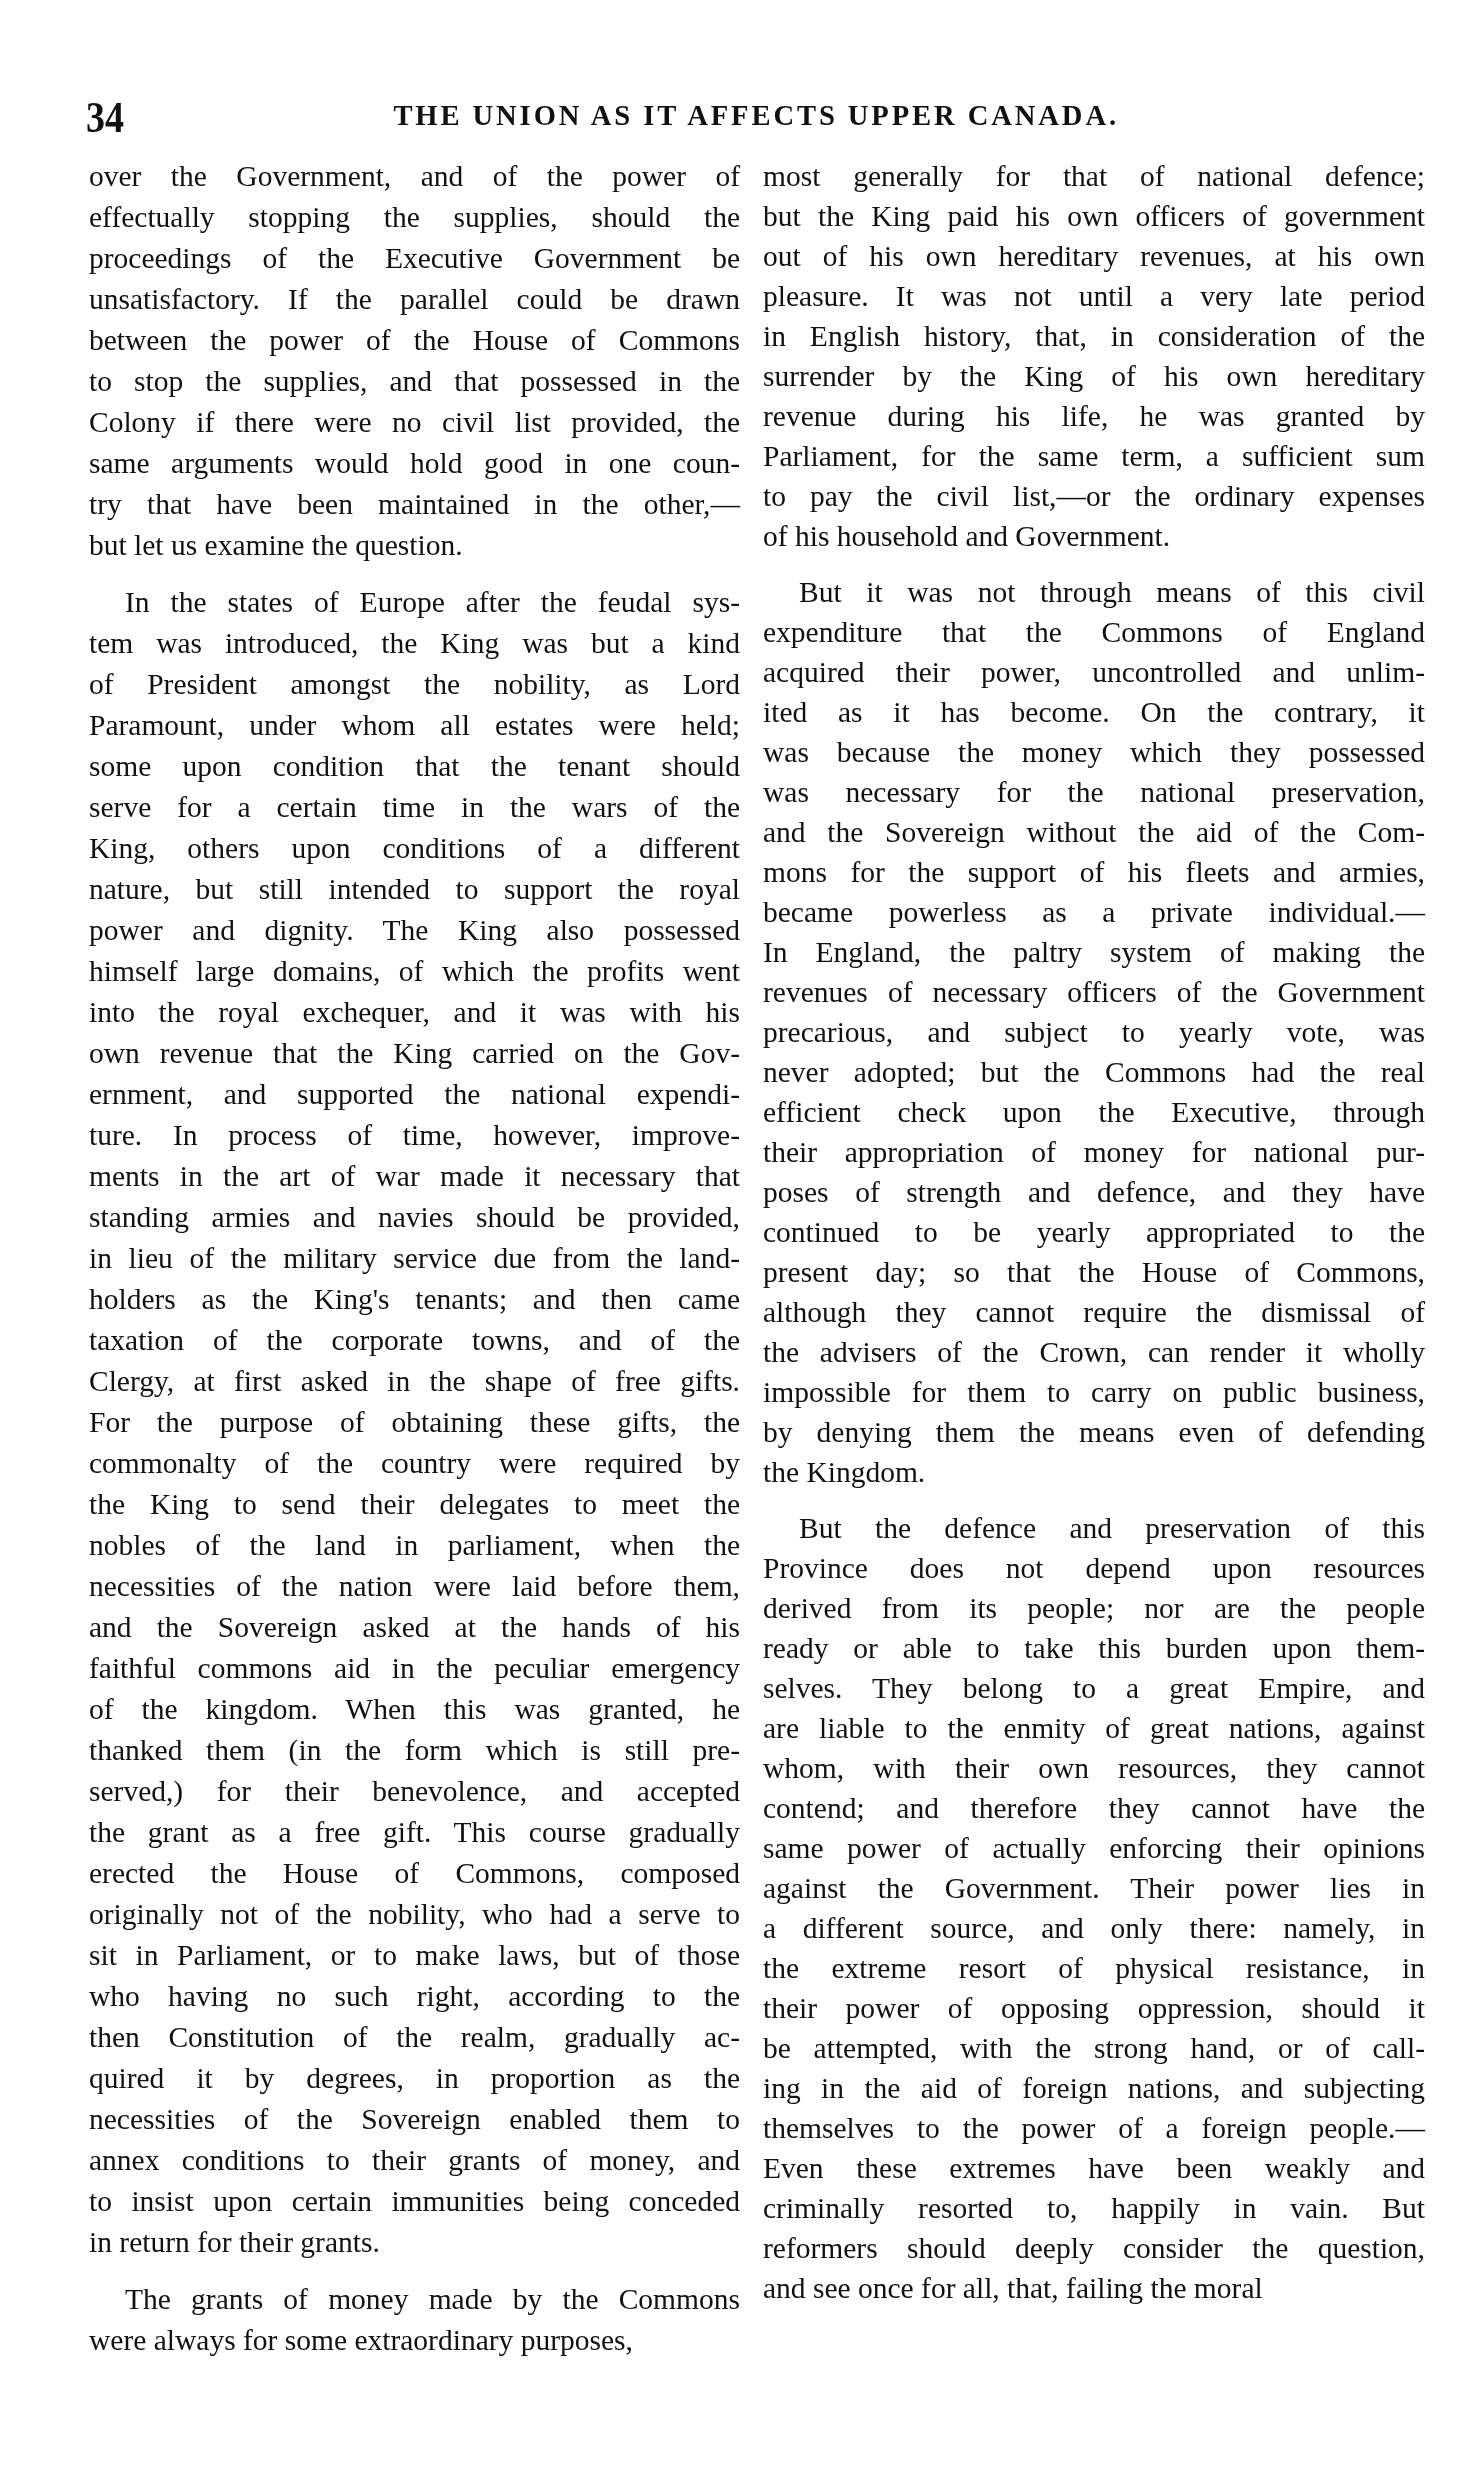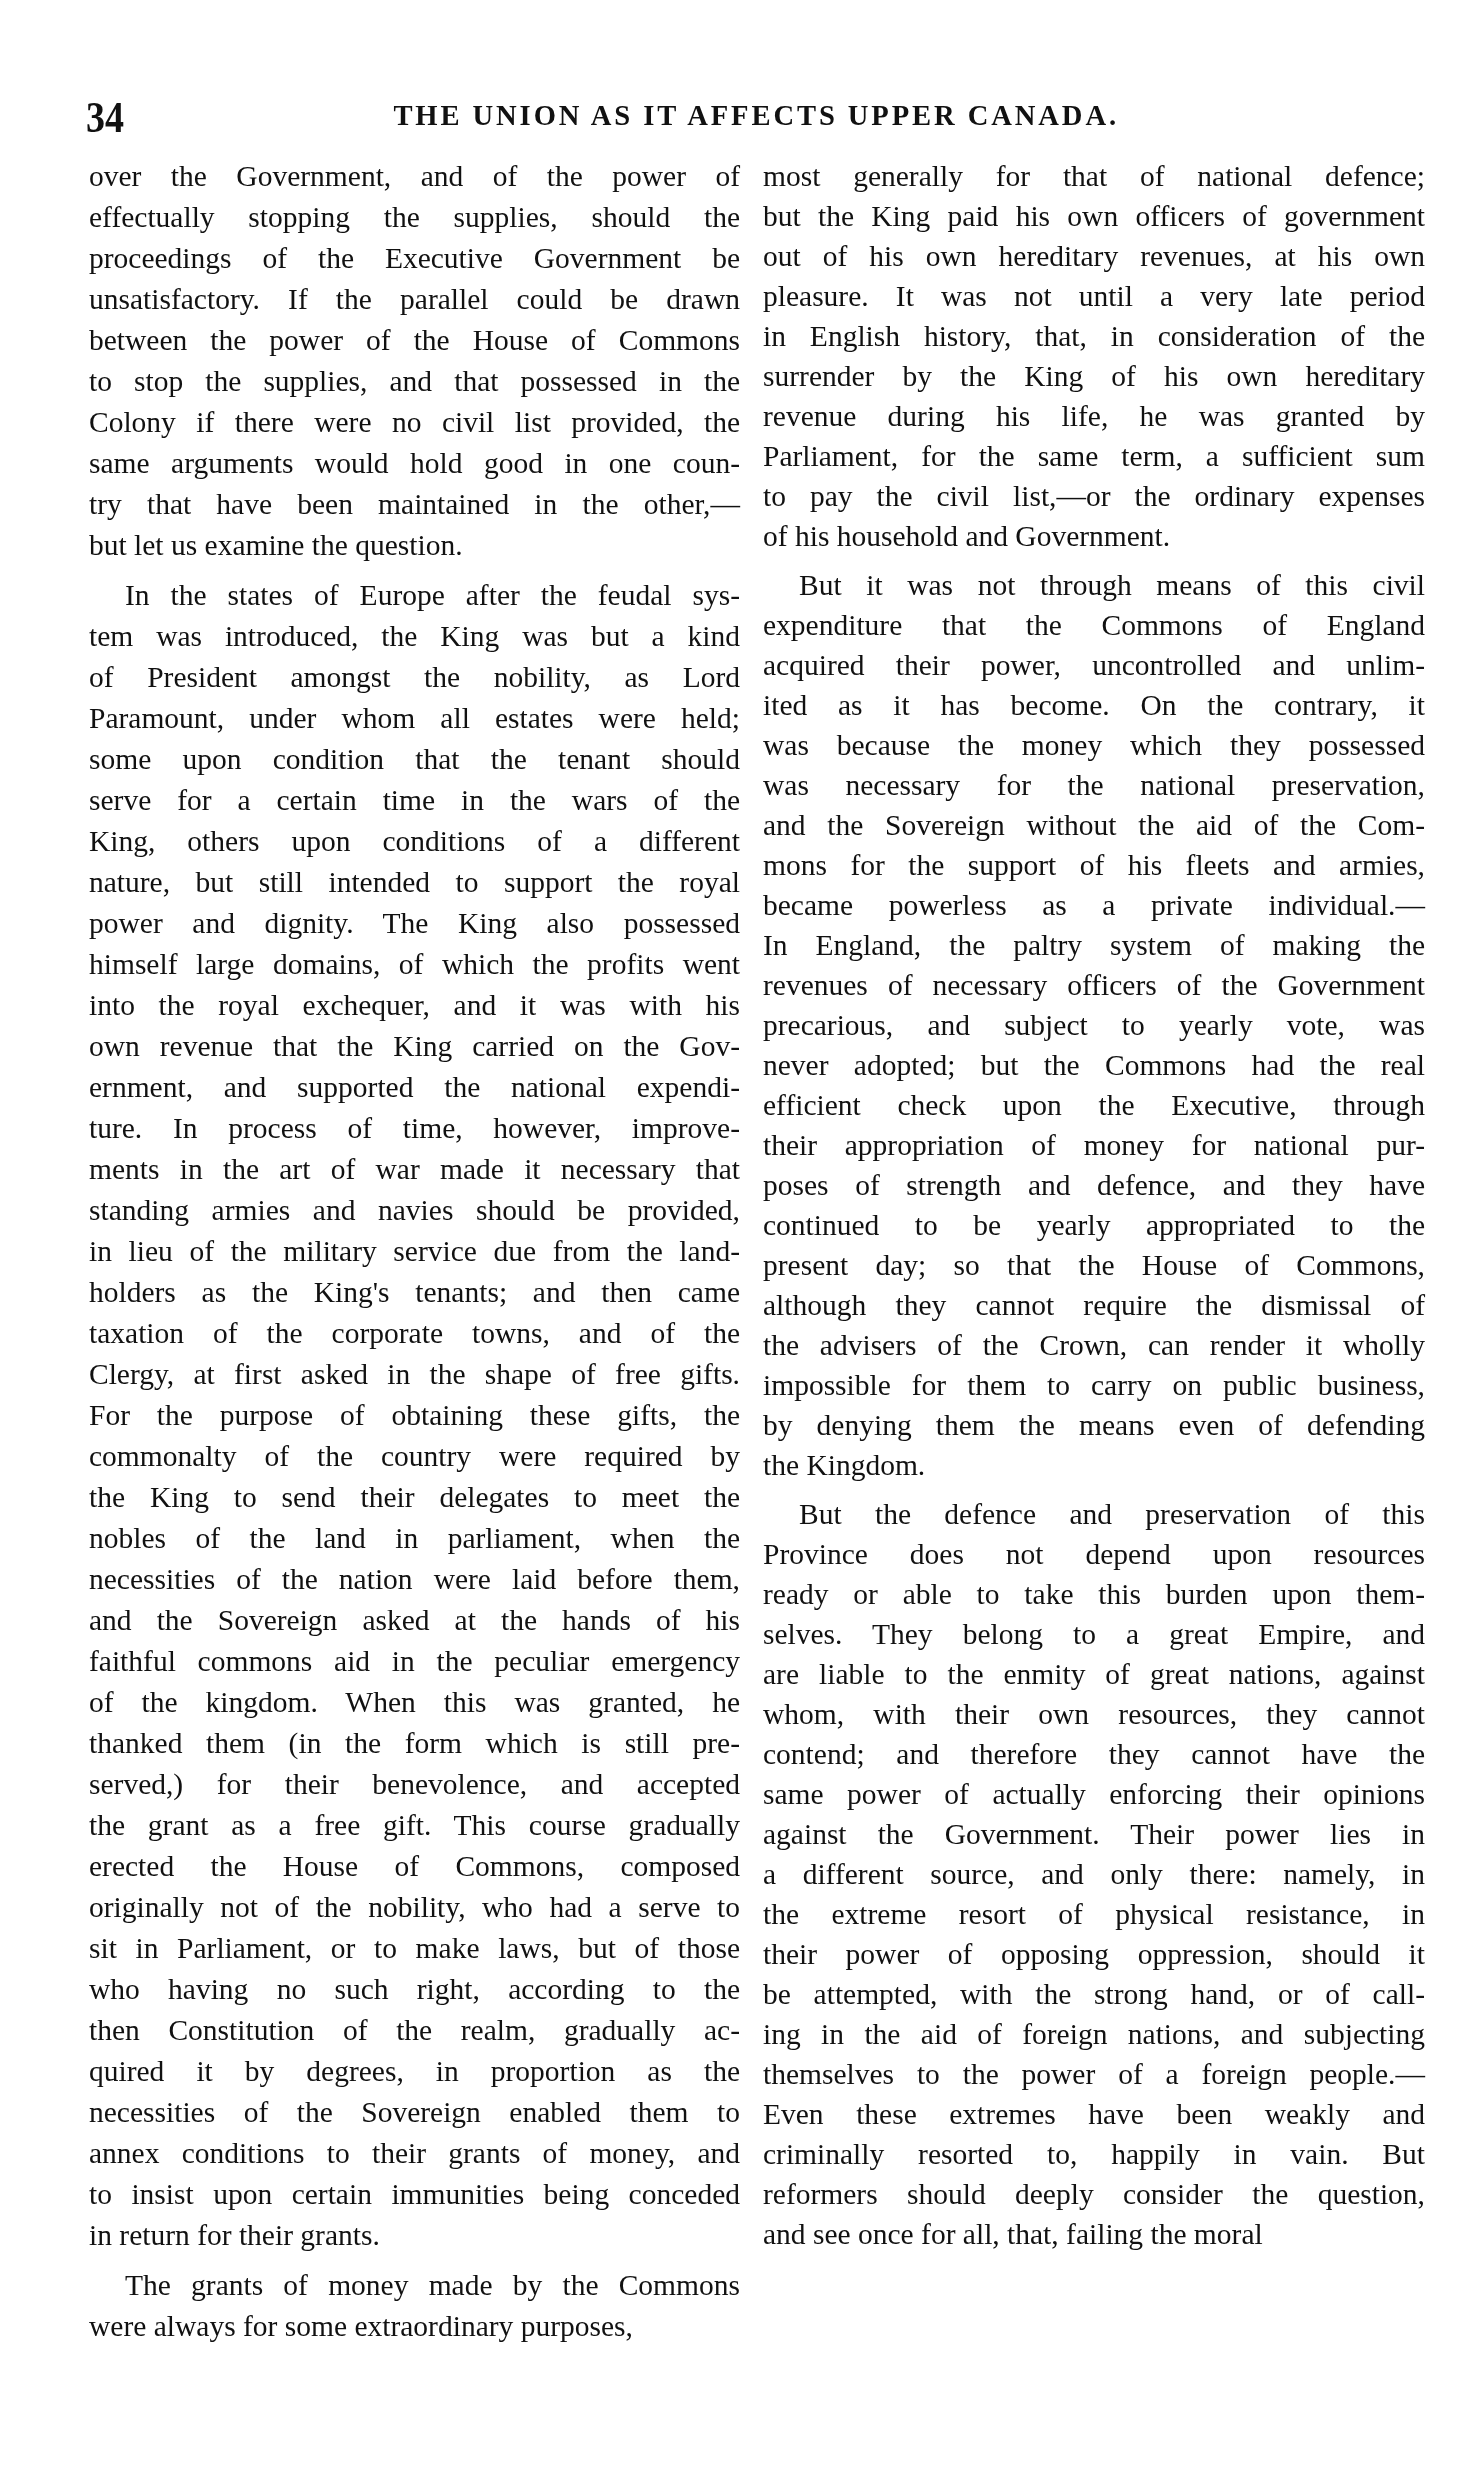--- a/index.html
+++ b/index.html
@@ -6,21 +6,21 @@
   body { width:1479px; height:2475px; position:relative; overflow:hidden; color:#111111;
          font-family:"Liberation Serif", "DejaVu Serif", serif; }
   .page-number { position:absolute; left:86px; top:91px; font-size:38px; line-height:46px;
          font-weight:bold; transform:scaleY(1.15); transform-origin:top left; }
   .running-head { position:absolute; left:381px; top:97px; width:738px; font-size:28.6px; line-height:38px;
          font-weight:bold; letter-spacing:2.9px; white-space:nowrap; text-align:right; }
   .column { position:absolute; top:156px; }
   .col-left { left:89px; width:651px; }
   .col-right { left:763px; width:662px; }
   .para { margin:0; }
-  .para + .para { margin-top:9px; }
+  .para + .para { margin-top:16px; }
   .line { display:block; font-size:29.5px; white-space:nowrap; text-align:justify;
           text-align-last:justify; overflow:visible; }
   .col-left .line { height:41px; line-height:41px; }
   .col-right .line { height:40px; line-height:40px; }
   .line.last { text-align-last:left; }
   .line.indent { padding-left:36px; }
 </style>
 </head>
 <body>
 
@@ -123,20 +123,21 @@
         <span class="line">present day; so that the House of Commons,</span>
         <span class="line">although they cannot require the dismissal of</span>
         <span class="line">the advisers of the Crown, can render it wholly</span>
         <span class="line">impossible for them to carry on public business,</span>
         <span class="line">by denying them the means even of defending</span>
         <span class="line last">the Kingdom.</span>
       </div>
       <div class="para">
         <span class="line indent">But the defence and preservation of this</span>
         <span class="line">Province does not depend upon resources</span>
+        <span class="line">derived from its people; nor are the people</span>
         <span class="line">ready or able to take this burden upon them-</span>
         <span class="line">selves. They belong to a great Empire, and</span>
         <span class="line">are liable to the enmity of great nations, against</span>
         <span class="line">whom, with their own resources, they cannot</span>
         <span class="line">contend; and therefore they cannot have the</span>
         <span class="line">same power of actually enforcing their opinions</span>
         <span class="line">against the Government. Their power lies in</span>
         <span class="line">a different source, and only there: namely, in</span>
         <span class="line">the extreme resort of physical resistance, in</span>
         <span class="line">their power of opposing oppression, should it</span>

